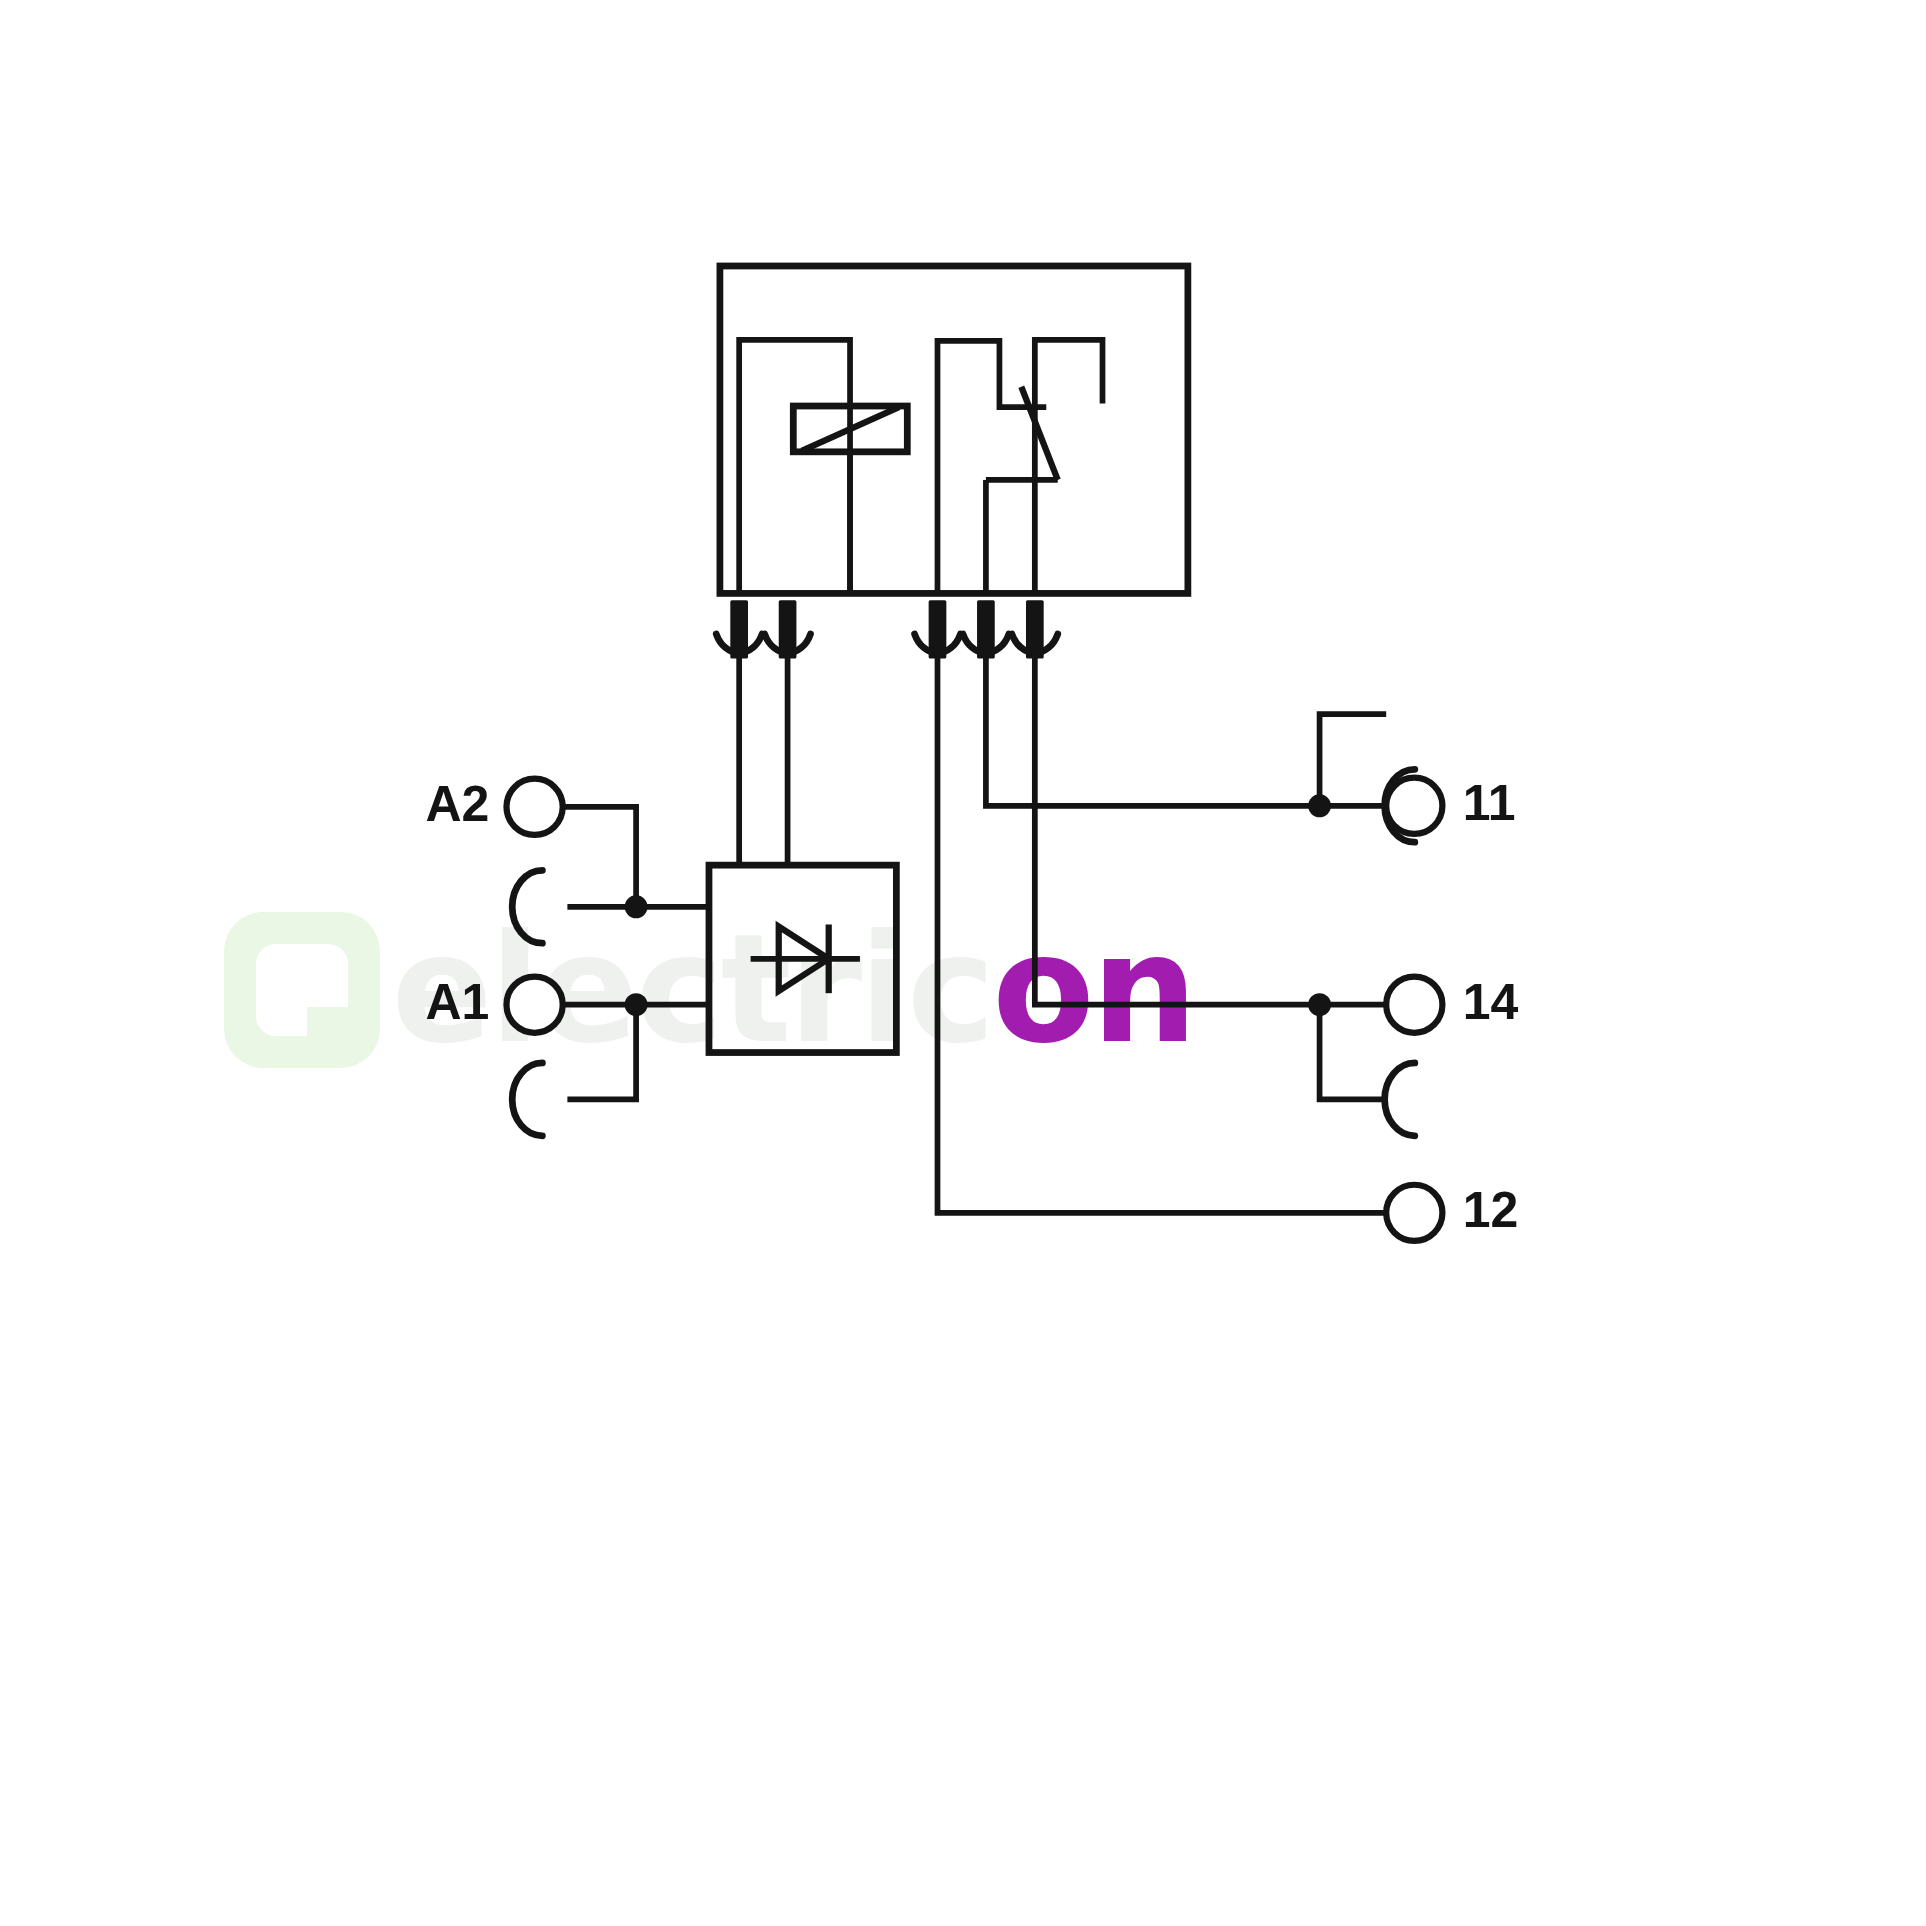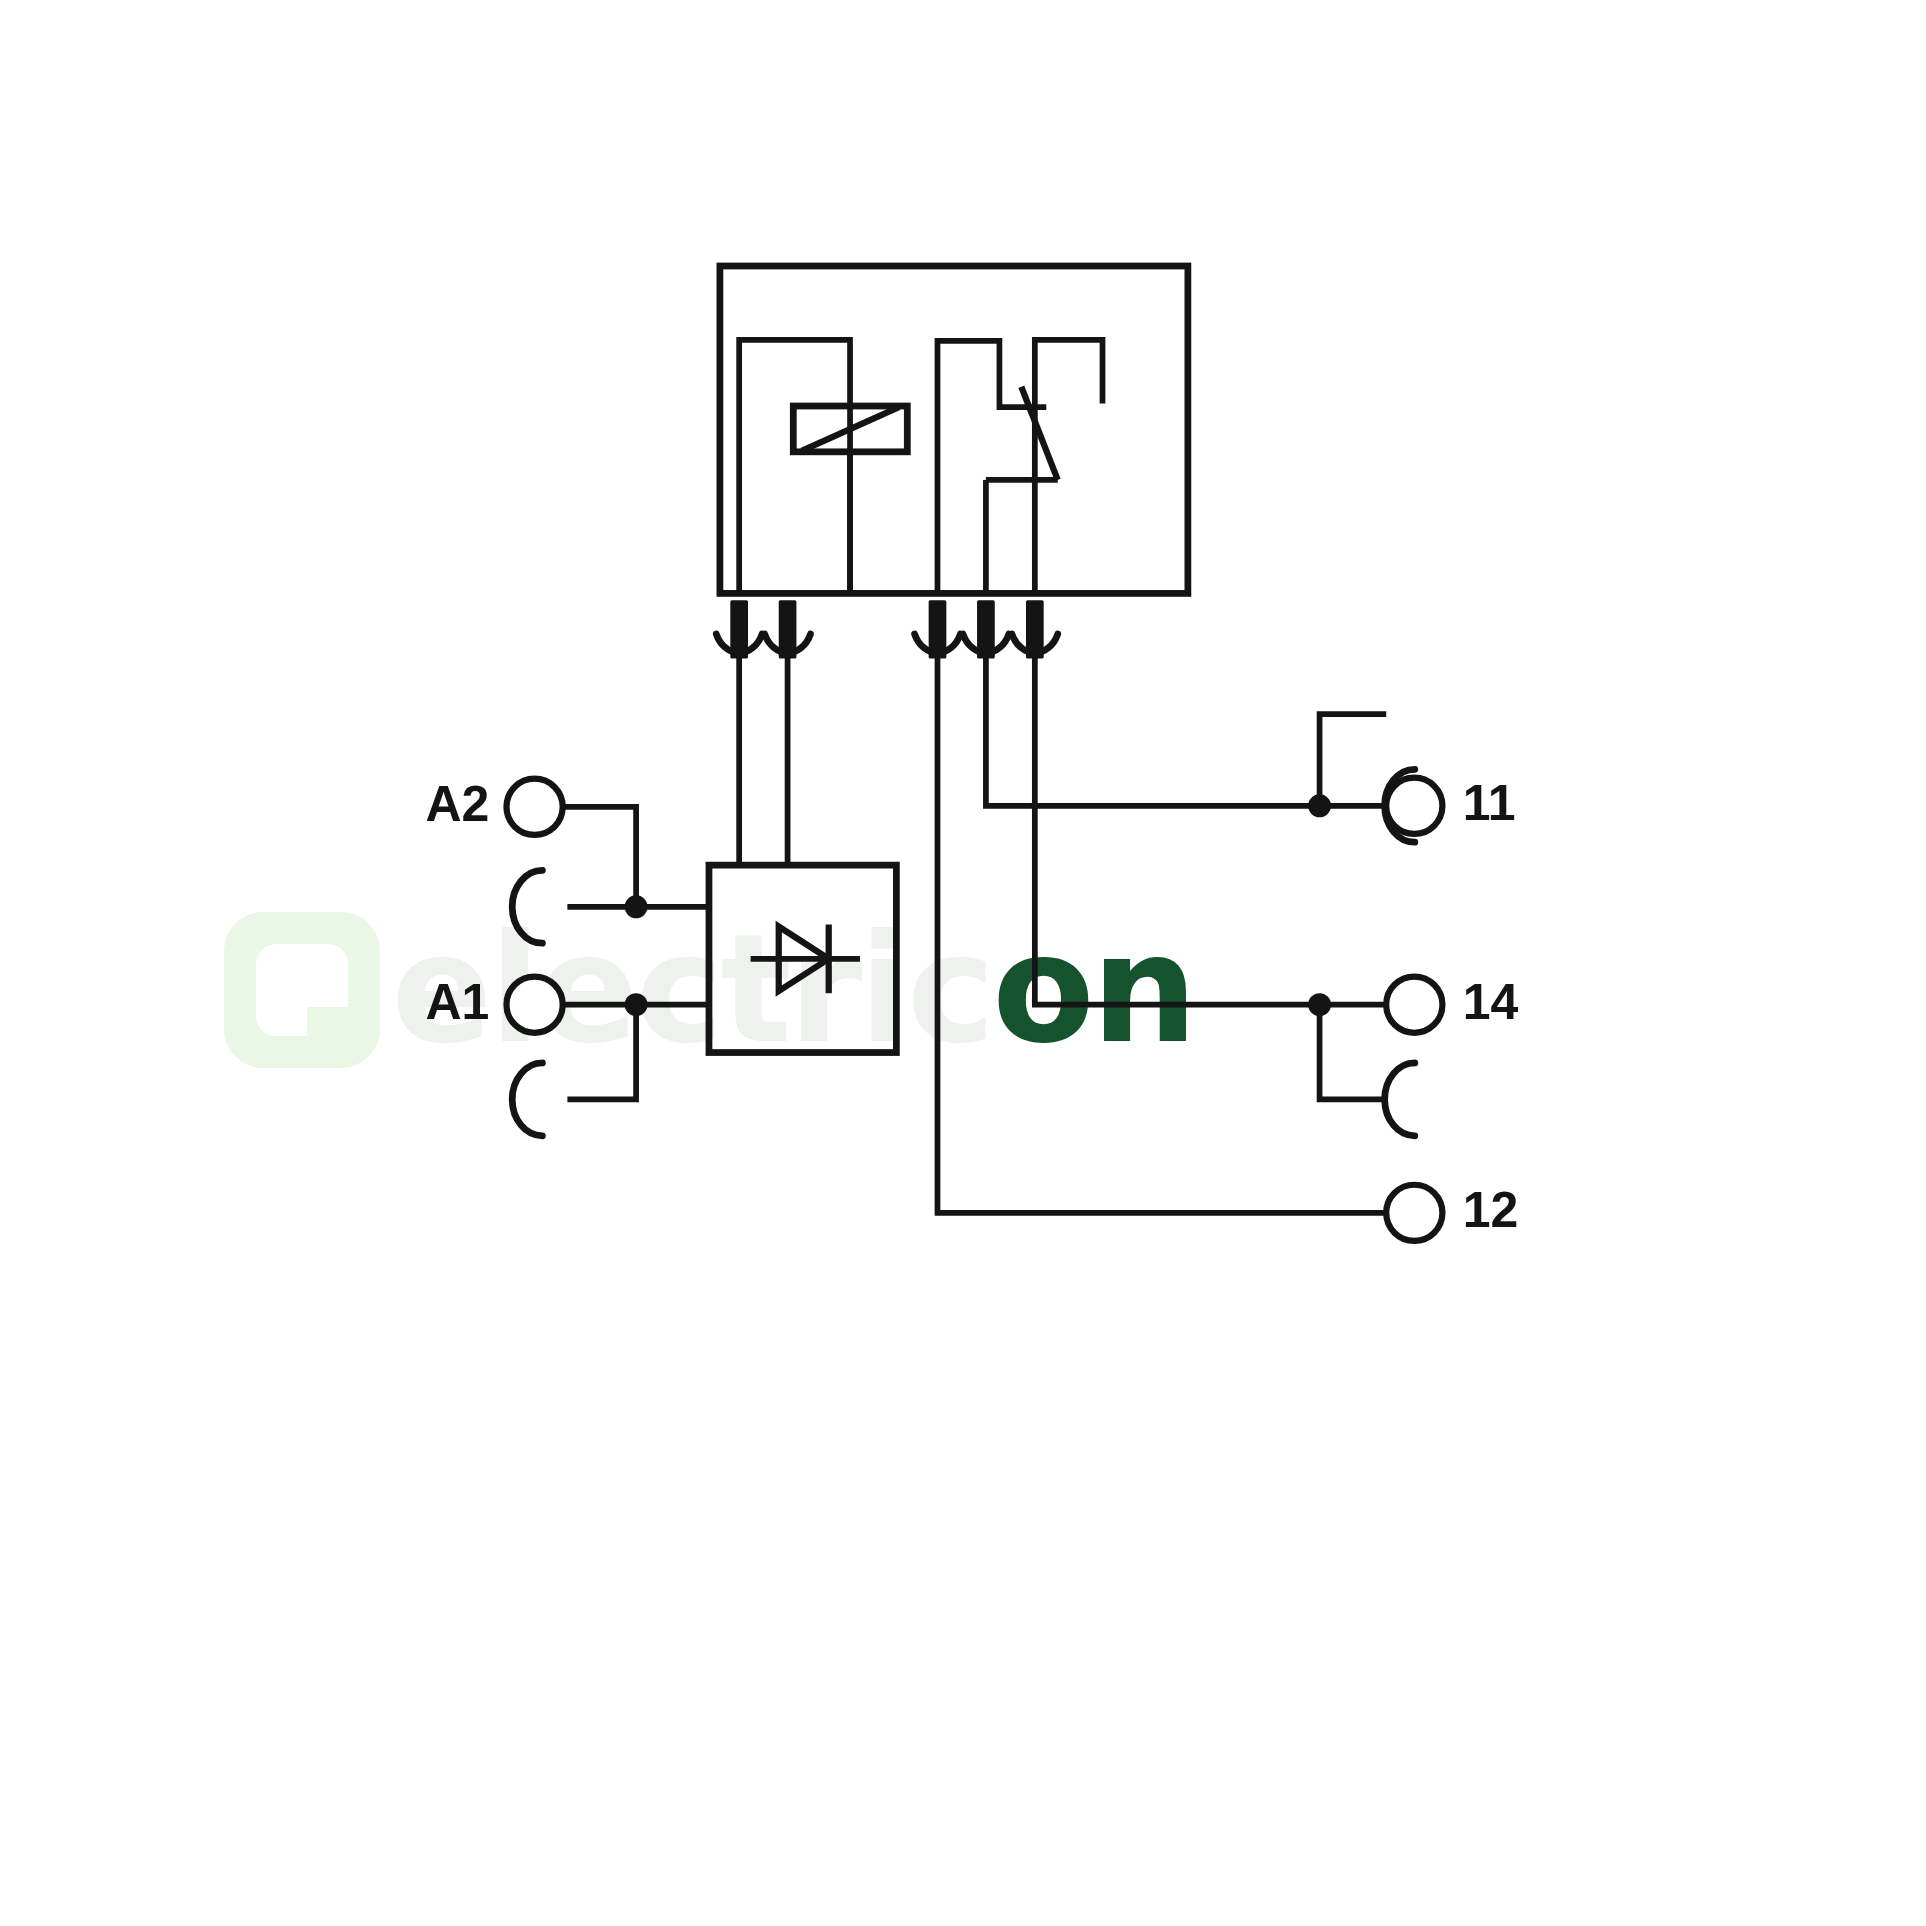--- a/index.html
+++ b/index.html
@@ -116,21 +116,21 @@
   #watermark .wm-text {
     font-family: "DejaVu Sans", sans-serif;
     font-weight: bold;
     font-size: 149px;
     letter-spacing: -3.1px;
     color: #eef1ee;
     line-height: 1;
     white-space: nowrap;
   }
   #watermark .wm-text .wm-accent {
-    color: #14532d;
+    color: #a21caf;
   }
 </style>
 </head>
 <body>
 
 <div id="schematic-root">
 
   <div id="watermark">
     <div class="wm-logo"></div>
     <div class="wm-text"><span>electric</span><span class="wm-accent">on</span></div>

